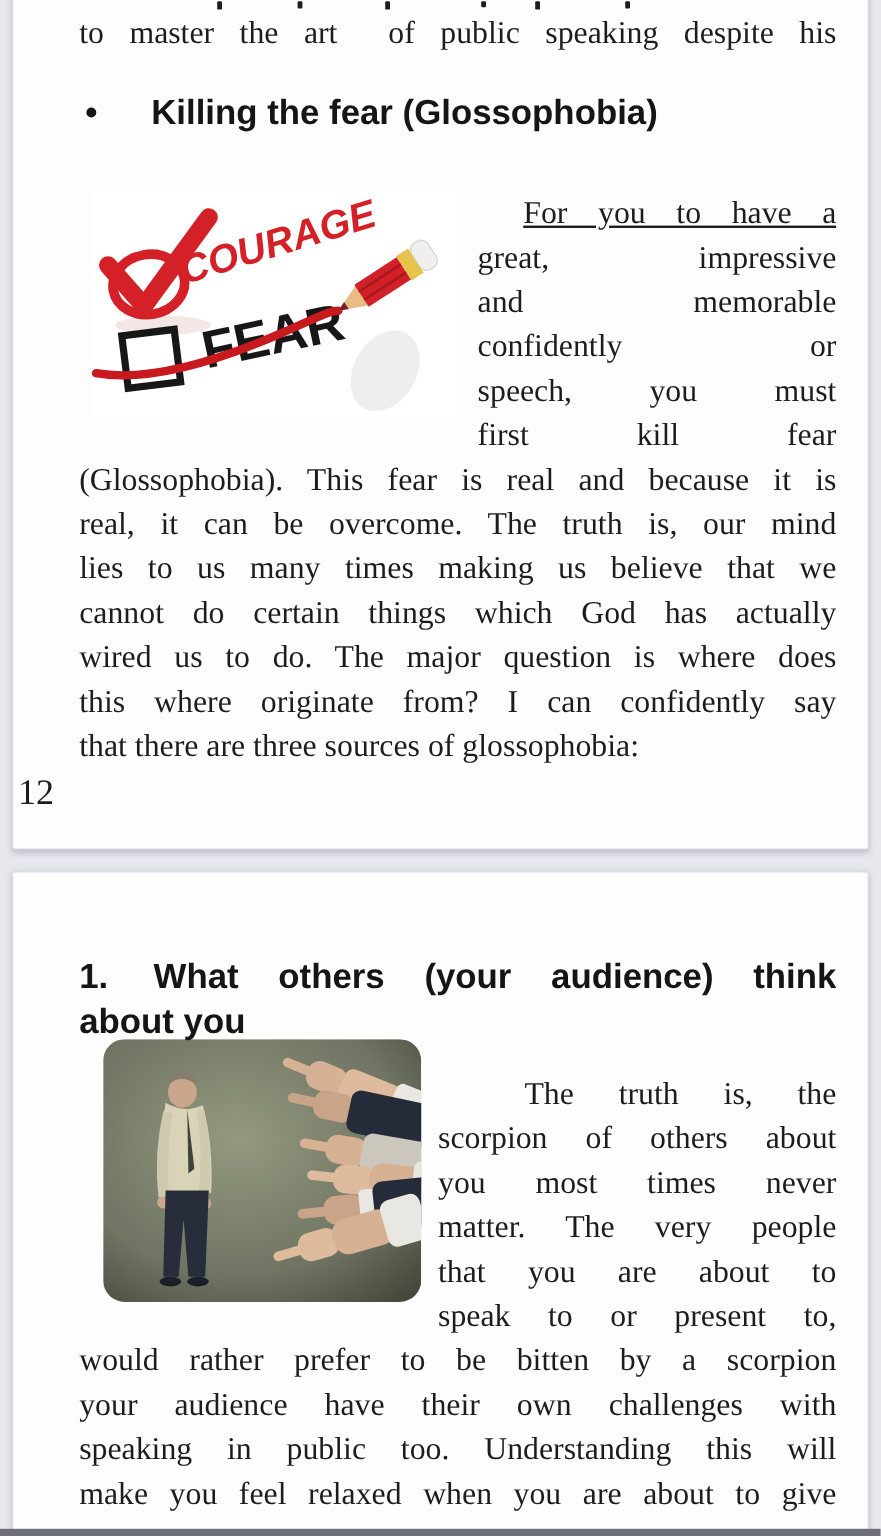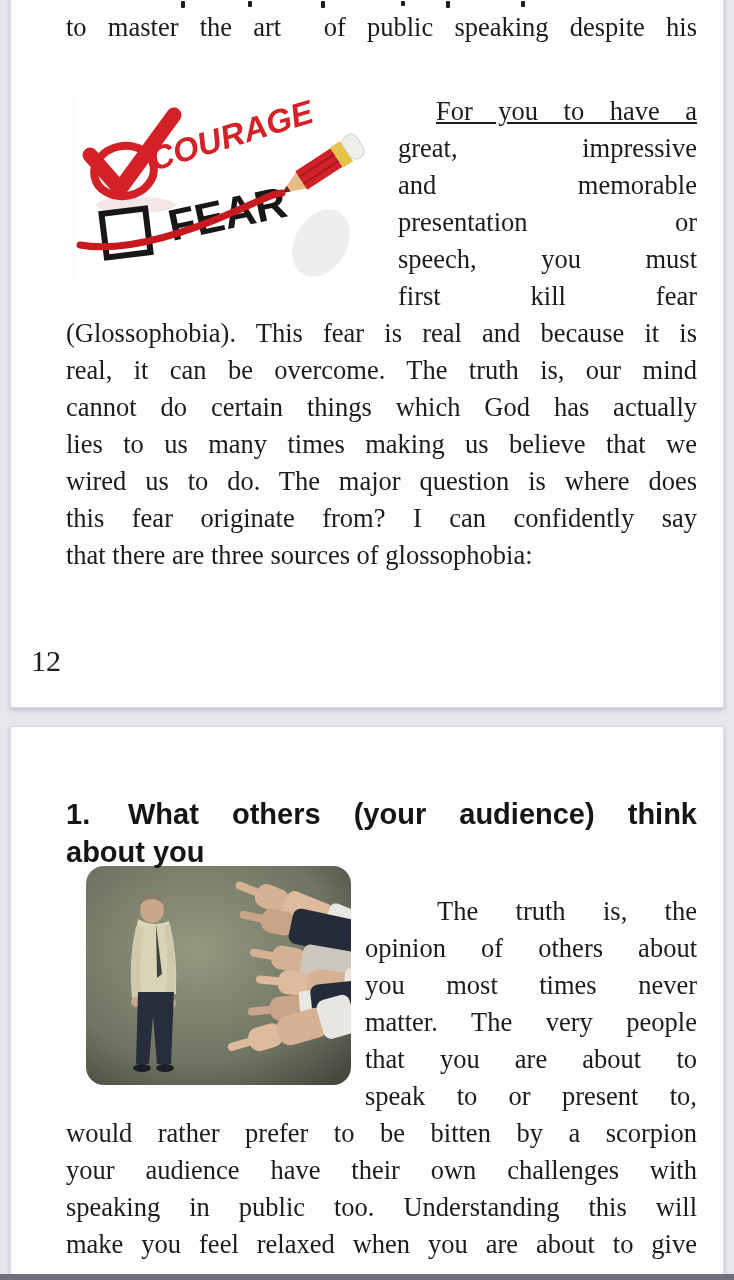--- a/index.html
+++ b/index.html
@@ -29,21 +29,21 @@
   .bullet-heading {
     margin-top:30px; padding-left:5px;
     font-family:"Liberation Sans", sans-serif; font-weight:bold;
     font-size:29px; line-height:36px; color:#151515;
   }
   .bullet { display:inline-block; width:55px; }
 
   .para1 { margin-top:47px; }
   .courage-img { float:left; width:310px; height:190px; margin:0 12px 0 10px; }
 
-  .page-num { position:absolute; left:20px; top:688px; font-size:30px; color:#1c1c1c; }
+  .page-num { position:absolute; left:4px; top:688px; font-size:30px; color:#1c1c1c; }
 
   .remnant { position:absolute; top:45px; width:4px; height:6px; background:#1d1d1d; border-radius:1px; }
 
   .heading2 { margin-top:68px; font-family:Liberation Sans, sans-serif; font-weight:bold; font-size:29px; color:#151515; }
   .hline { line-height:38px; height:38px; overflow:hidden; text-align:justify; text-align-last:justify; }
   .hline2 { text-align-last:left; }
   .hnum { display:inline-block; width:62px; }
 
   .para2 { margin-top:22px; }
   .photo-img { float:left; width:265px; height:219px; margin:-27px 14px 0 20px; border-radius:18px; display:block; }
@@ -62,20 +62,23 @@
     <div class="remnant" style="left:310px;height:7px"></div>
     <div class="remnant" style="left:390px;height:5px"></div>
     <div class="remnant" style="left:435px;height:7px"></div>
     <div class="remnant" style="left:510px;height:6px"></div>
 
     <div class="content">
       <div class="opening">
         <div class="jline">to master the art &nbsp;of public speaking despite his</div>
       </div>
 
+      <div class="bullet-heading">
+        <span class="bullet">•</span><span>Killing the fear (Glossophobia)</span>
+      </div>
 
       <div class="para1">
 
         <svg class="courage-img" viewBox="0 0 310 190" aria-hidden="true">
           <rect width="310" height="190" fill="#ffffff"></rect>
 
           <ellipse cx="60" cy="112" rx="40" ry="8" fill="#e3b7b7" opacity="0.35"></ellipse>
           <ellipse cx="245" cy="150" rx="26" ry="36" fill="#d9d9d9" opacity="0.45" transform="rotate(30 245 150)"></ellipse>
 
           <ellipse cx="48" cy="78" rx="30" ry="25" fill="none" stroke="#d42127" stroke-width="8" transform="rotate(-10 48 78)"></ellipse>
@@ -97,29 +100,29 @@
             <line x1="229" y1="96" x2="271" y2="96" stroke="#a8181d" stroke-width="2"></line>
             <line x1="229" y1="104" x2="271" y2="104" stroke="#a8181d" stroke-width="2"></line>
             <rect x="271" y="88" width="12" height="24" fill="#e6c44c"></rect>
             <rect x="283" y="87" width="16" height="26" rx="7" fill="#f0efec" stroke="#d5d4d0" stroke-width="1"></rect>
           </g>
         </svg>
 
         <div class="jline ind1">For you to have a</div>
         <div class="jline">great, impressive</div>
         <div class="jline">and memorable</div>
-        <div class="jline">presentation or</div>
+        <div class="jline">confidently or</div>
         <div class="jline">speech, you must</div>
         <div class="jline">first kill fear</div>
         <div class="jline">(Glossophobia). This fear is real and because it is</div>
         <div class="jline">real, it can be overcome. The truth is, our mind</div>
+        <div class="jline">lies to us many times making us believe that we</div>
         <div class="jline">cannot do certain things which God has actually</div>
-        <div class="jline">lies to us many times making us believe that we</div>
         <div class="jline">wired us to do. The major question is where does</div>
-        <div class="jline">this fear originate from? I can confidently say</div>
+        <div class="jline">this where originate from? I can confidently say</div>
         <div class="jline endpara">that there are three sources of glossophobia:</div>
       </div>
     </div>
 
     <div class="page-num">12</div>
   </div>
 
   <div class="page page2">
     <div class="content">
       <div class="heading2">
@@ -187,21 +190,21 @@
             <g transform="rotate(-16 142 182)">
               <rect x="142" y="178" width="26" height="8" rx="4" fill="#ddbb9c"></rect>
               <rect x="164" y="170" width="34" height="24" rx="10" fill="#ddbb9c"></rect>
               <rect x="194" y="167" width="52" height="30" rx="12" fill="#d6b193"></rect>
               <rect x="238" y="162" width="34" height="40" rx="8" fill="#e9e7e1"></rect>
             </g>
           </g>
         </svg>
 
         <div class="jline ind2">The truth is, the</div>
-        <div class="jline">opinion of others about</div>
+        <div class="jline">scorpion of others about</div>
         <div class="jline">you most times never</div>
         <div class="jline">matter. The very people</div>
         <div class="jline">that you are about to</div>
         <div class="jline">speak to or present to,</div>
         <div class="jline">would rather prefer to be bitten by a scorpion</div>
         <div class="jline">your audience have their own challenges with</div>
         <div class="jline">speaking in public too. Understanding this will</div>
         <div class="jline">make you feel relaxed when you are about to give</div>
       </div>
     </div>

